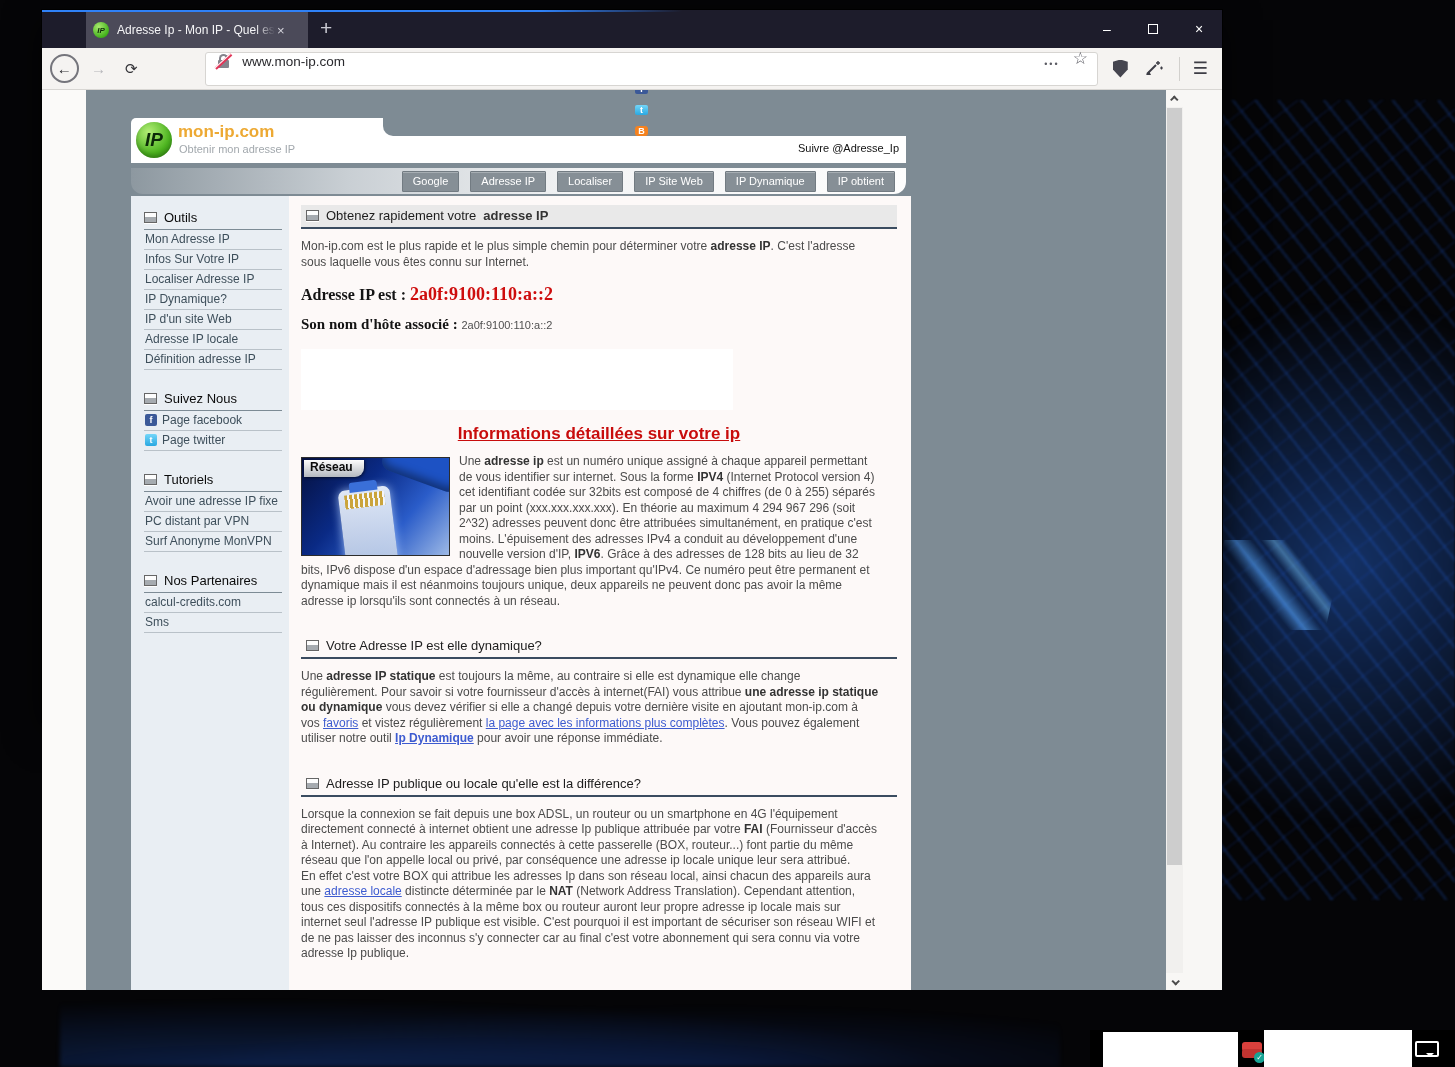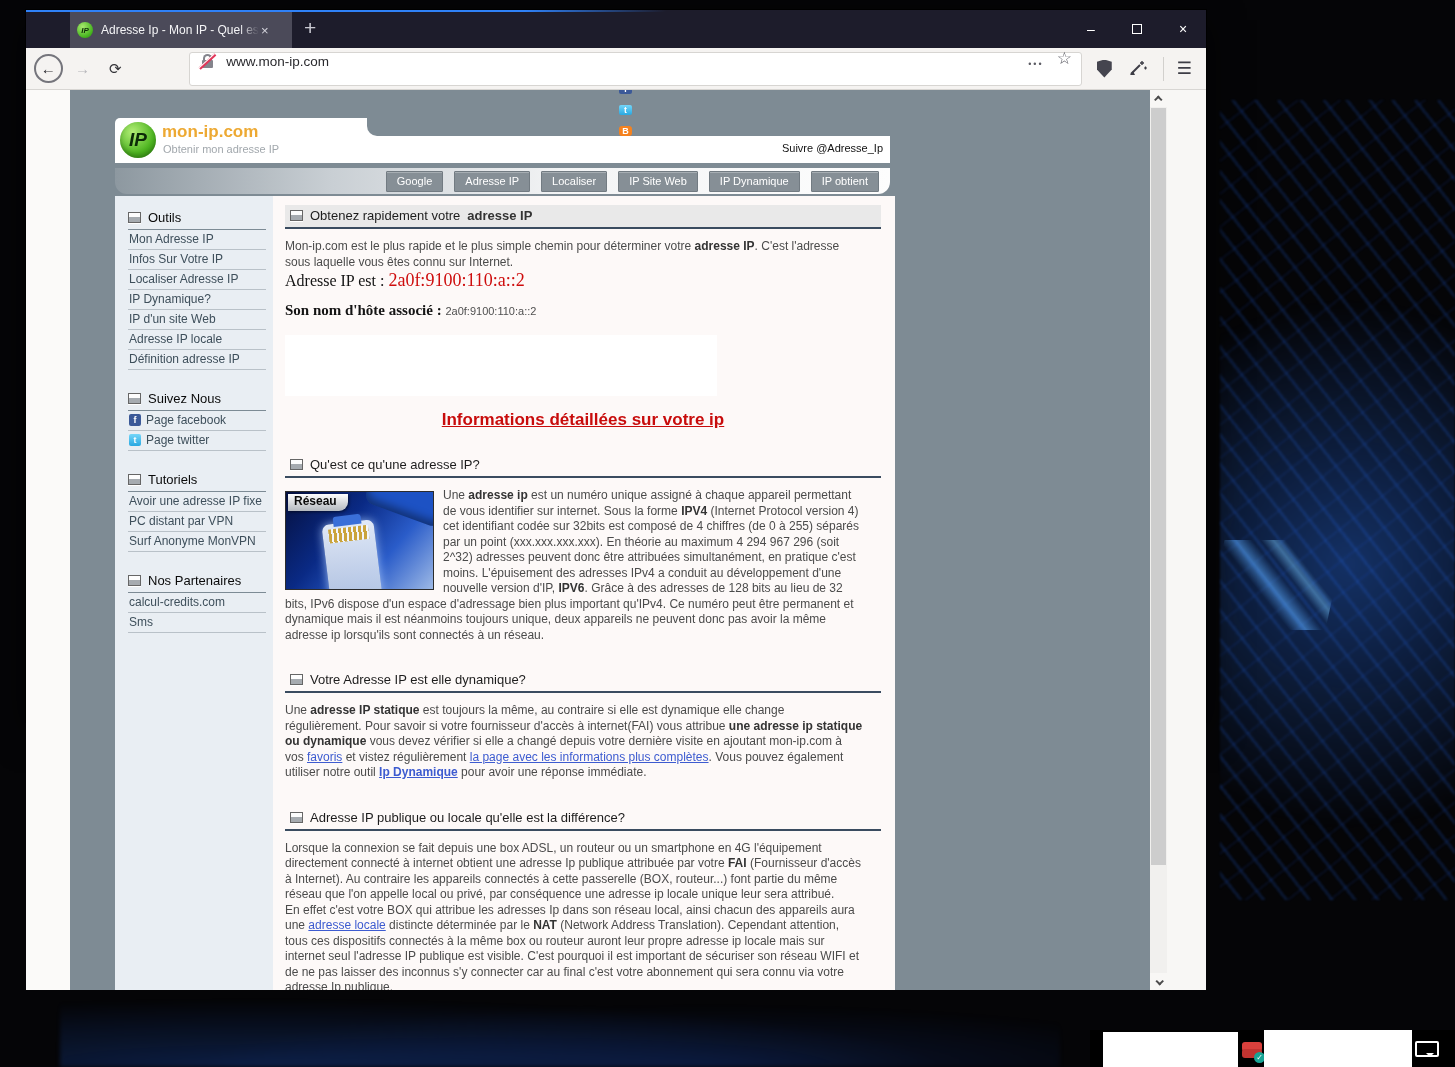--- a/index.html
+++ b/index.html
@@ -18,21 +18,21 @@
       radial-gradient(ellipse at 20% 100%, rgba(30,90,210,.30), transparent 60%),
       radial-gradient(ellipse at 65% 100%, rgba(25,70,180,.22), transparent 55%);
     filter:blur(2px); }
   .wp-spark { position:absolute; right:120px; top:540px; width:120px; height:90px;
     background:
       linear-gradient(45deg, transparent 40%, rgba(90,170,255,.55) 48%, transparent 56%),
       linear-gradient(45deg, transparent 60%, rgba(120,200,255,.45) 66%, transparent 72%);
     transform:skewX(-12deg); filter:blur(.5px); }
 
   
-  .bw { position:absolute; left:26px; top:10px; width:1180px; height:712px;
+  .bw { position:absolute; left:42px; top:10px; width:1180px; height:712px;
         box-shadow:0 0 0 1px #000, 0 10px 34px rgba(0,0,0,.7); background:#15803d; }
   .accent { position:absolute; left:0; top:0; width:640px; height:2px;
             background:linear-gradient(90deg,#2f81f7 78%, transparent); z-index:5; }
 
   .tabbar { position:relative; height:38px; background:#1d1c2b; display:flex; align-items:stretch; }
   .tab { margin-left:44px; width:222px; background:#4b4a59; border-top:2px solid #2f81f7;
          display:flex; align-items:center; padding:0 7px; }
   .favicon { width:16px; height:16px; border-radius:50%; flex:0 0 16px;
              background:radial-gradient(circle at 35% 30%, #a8e96e, #43b31c 70%, #2d8c10);
              color:#0d2d08; font-weight:bold; font-style:italic; font-size:8px;
@@ -123,21 +123,21 @@
           padding:9px 14px 0 12px; font-size:12px; color:#4b4b4b; }
   .sec { display:flex; align-items:center; gap:7px; font-size:13px; color:#1d1d1d; font-weight:normal;
          padding:3px 5px 4px; border-bottom:2px solid #3a4c60; width:596px; }
   .sec.first { background:#e9e9e9; }
   .sec b { font-weight:bold; }
   .sec.mt1 { margin-top:24px; } .sec.mt2 { margin-top:26px; }
   .p { width:578px; line-height:15.5px; margin-top:10px; }
   .p b, b { color:#333; }
   .lnk { color:#3d5bd0; text-decoration:underline; }
   .lnk.b { font-weight:bold; }
-  .ip-line { font-family:"Liberation Serif", serif; font-size:16px; font-weight:normal; color:#141414; }
+  .ip-line { margin-top:14px; font-family:"Liberation Serif", serif; font-size:16px; font-weight:bold; color:#141414; }
   .ip-val { font-size:18px; color:#ce0d0d; }
   .host-line { margin-top:11px; font-family:"Liberation Serif", serif; font-size:15px; font-weight:bold; color:#141414; }
   .host-val { font-family:"Liberation Sans", sans-serif; font-size:11px; font-weight:normal; color:#4f4f4f; }
   .adbox { width:432px; height:61px; background:#fff; margin-top:16px; }
   .details { display:block; width:596px; text-align:center; margin-top:14px; font-size:17px; font-weight:bold;
              color:#c80c0c; text-decoration:underline; }
   .figure { float:left; width:149px; height:99px; margin:3px 9px 3px 0; position:relative; overflow:hidden;
             border:1px solid #2c2c2c;
             background:linear-gradient(130deg,#05103f 0%,#0a2a85 38%,#2a5cc9 68%,#9db9e6 100%); }
   .fig-label { position:absolute; top:2px; left:2px; padding:0 11px 1px 6px; font-size:12px; font-weight:bold;
@@ -331,24 +331,20 @@
 
         <p class="p"><span>Mon-ip.com est le plus rapide et le plus simple chemin pour déterminer votre </span><b>adresse IP</b><span>. C'est l'adresse sous laquelle vous êtes connu sur Internet.</span></p>
 
         <div class="ip-line"><span>Adresse IP est : </span><span class="ip-val">2a0f:9100:110:a::2</span></div>
         <div class="host-line"><span>Son nom d'hôte associé : </span><span class="host-val">2a0f:9100:110:a::2</span></div>
 
         <div class="adbox"></div>
 
         <a class="details" href="#">Informations détaillées sur votre ip</a>
 
-        <h2 class="sec mt1">
-            <span class="sq-ico"></span>
-            <span>Qu'est ce qu'une adresse IP?</span>
-          </h2>
 
         <div class="p">
           <span class="figure">
             <span class="rj-cable"></span>
             <span class="rj-body">
                 <span class="rj-pins"></span>
                 <span class="rj-clip"></span>
               </span>
             <span class="fig-label">Réseau</span>
           </span>

